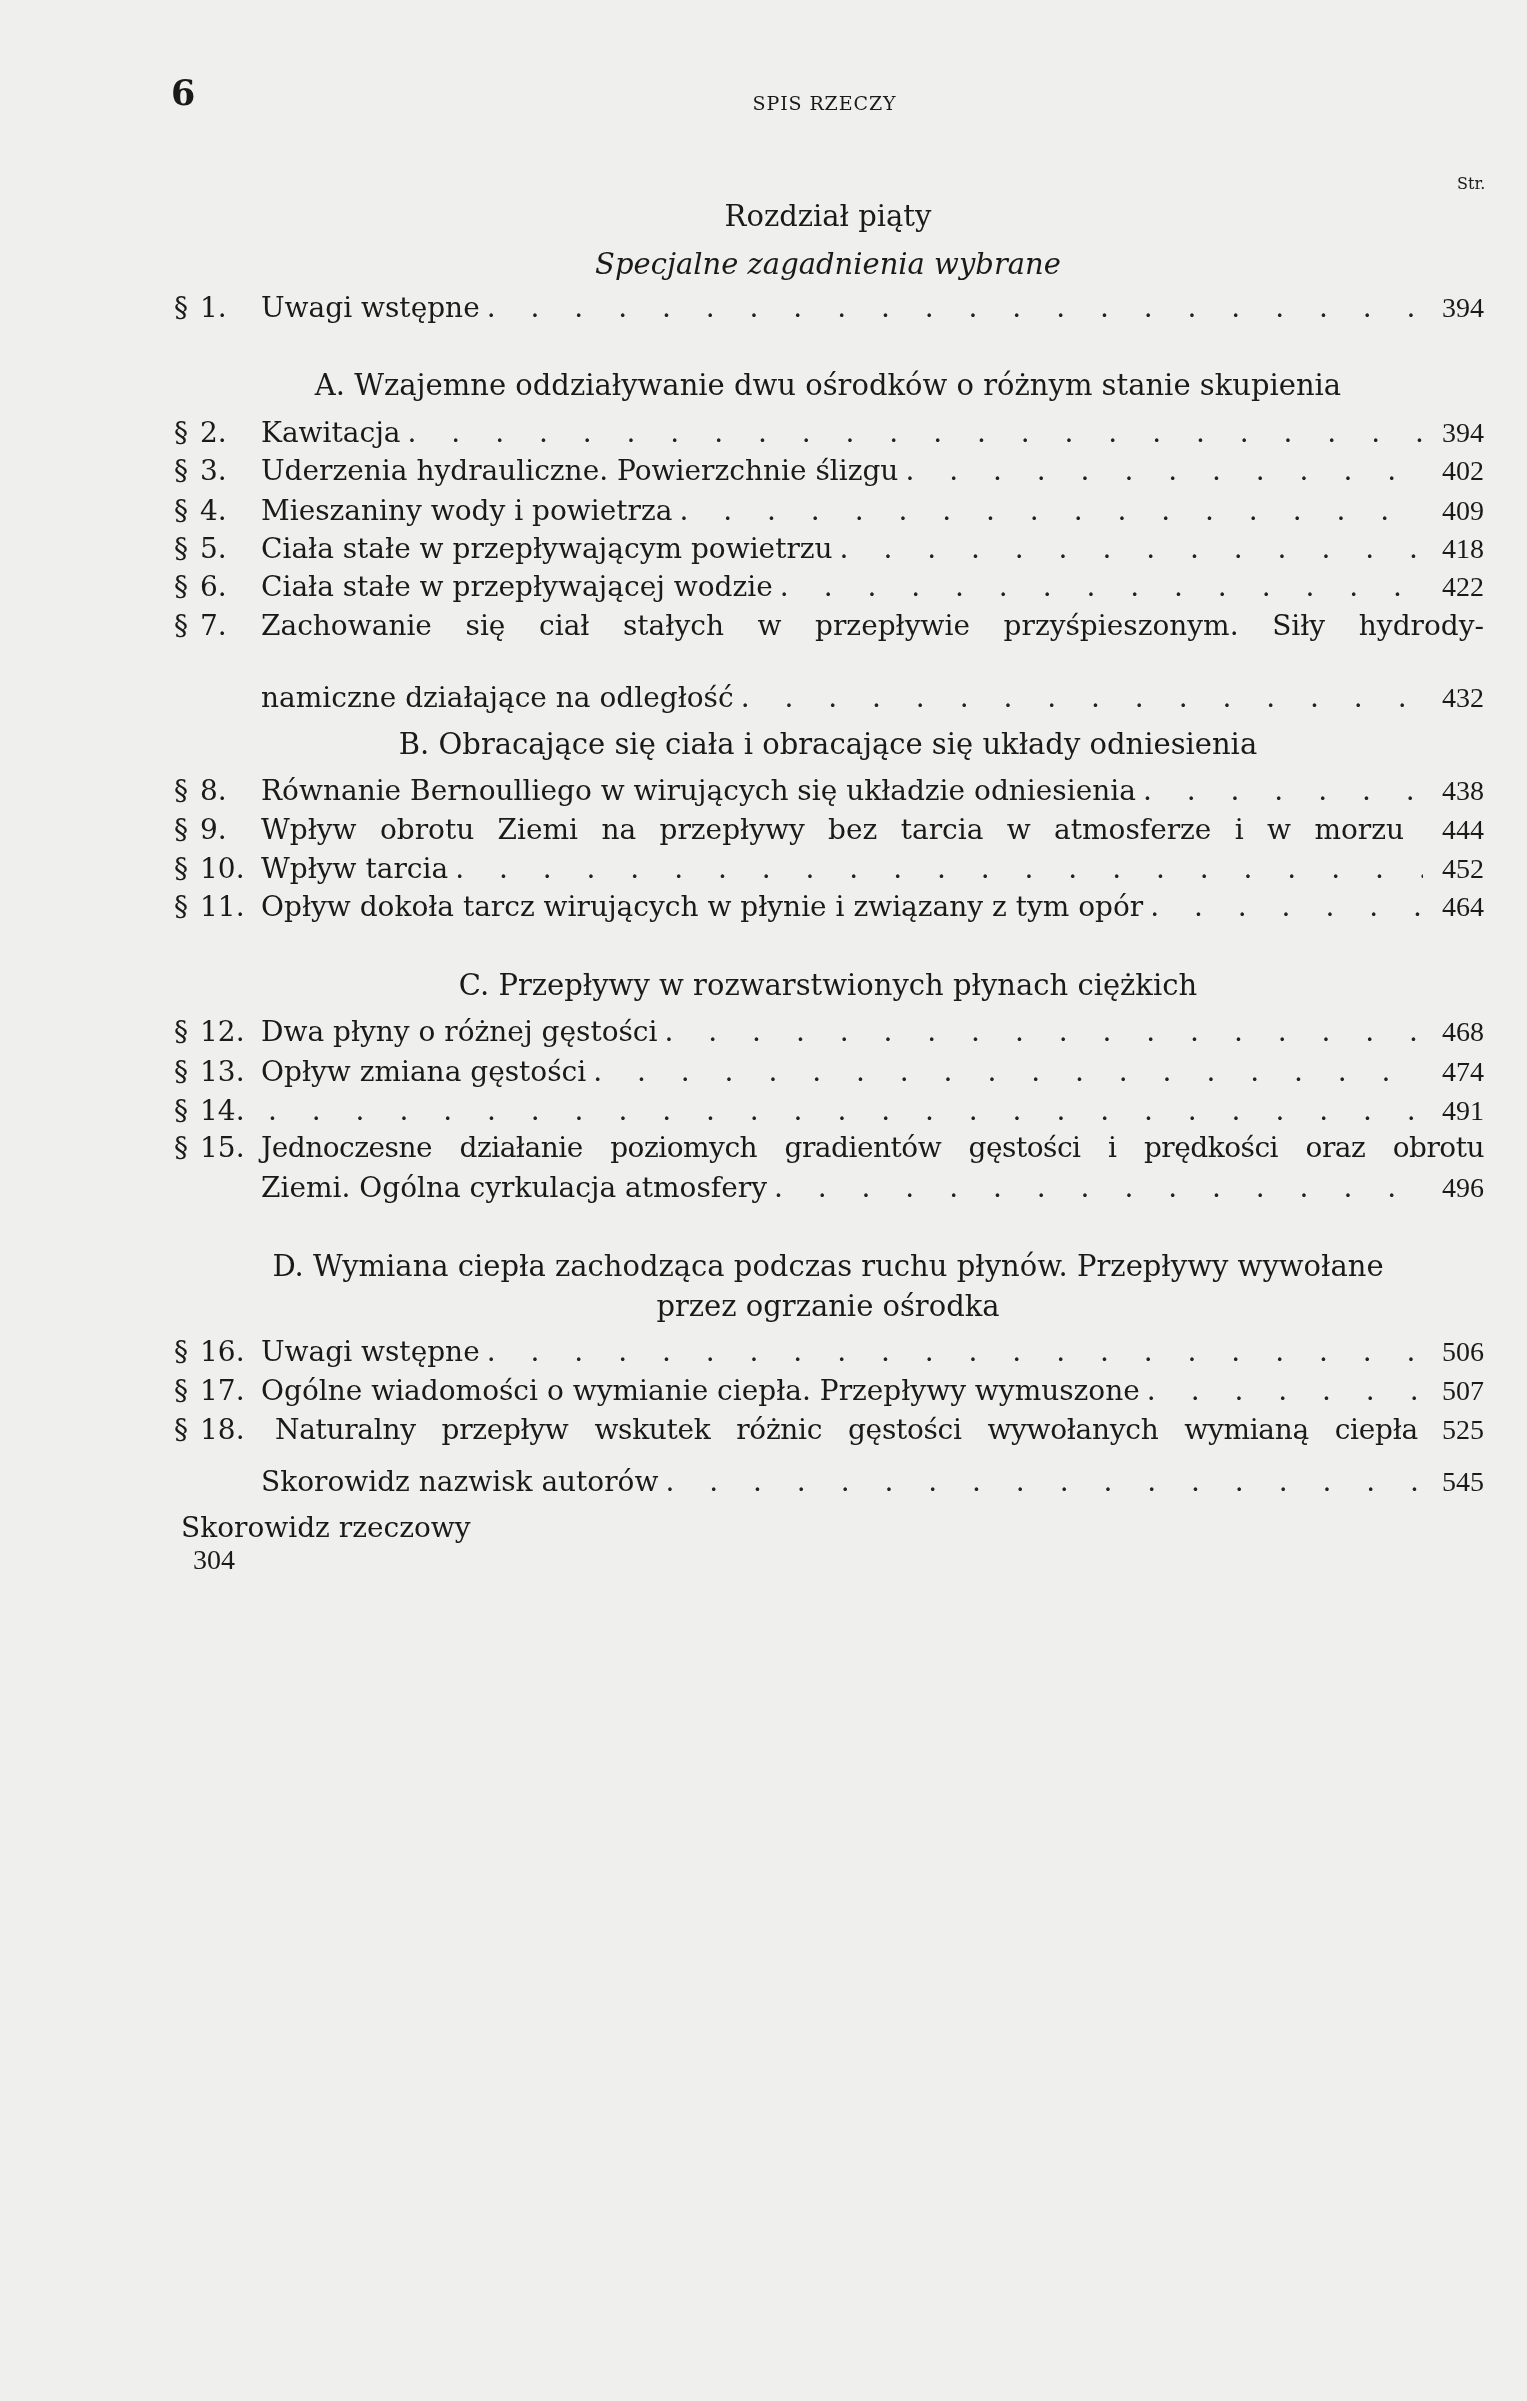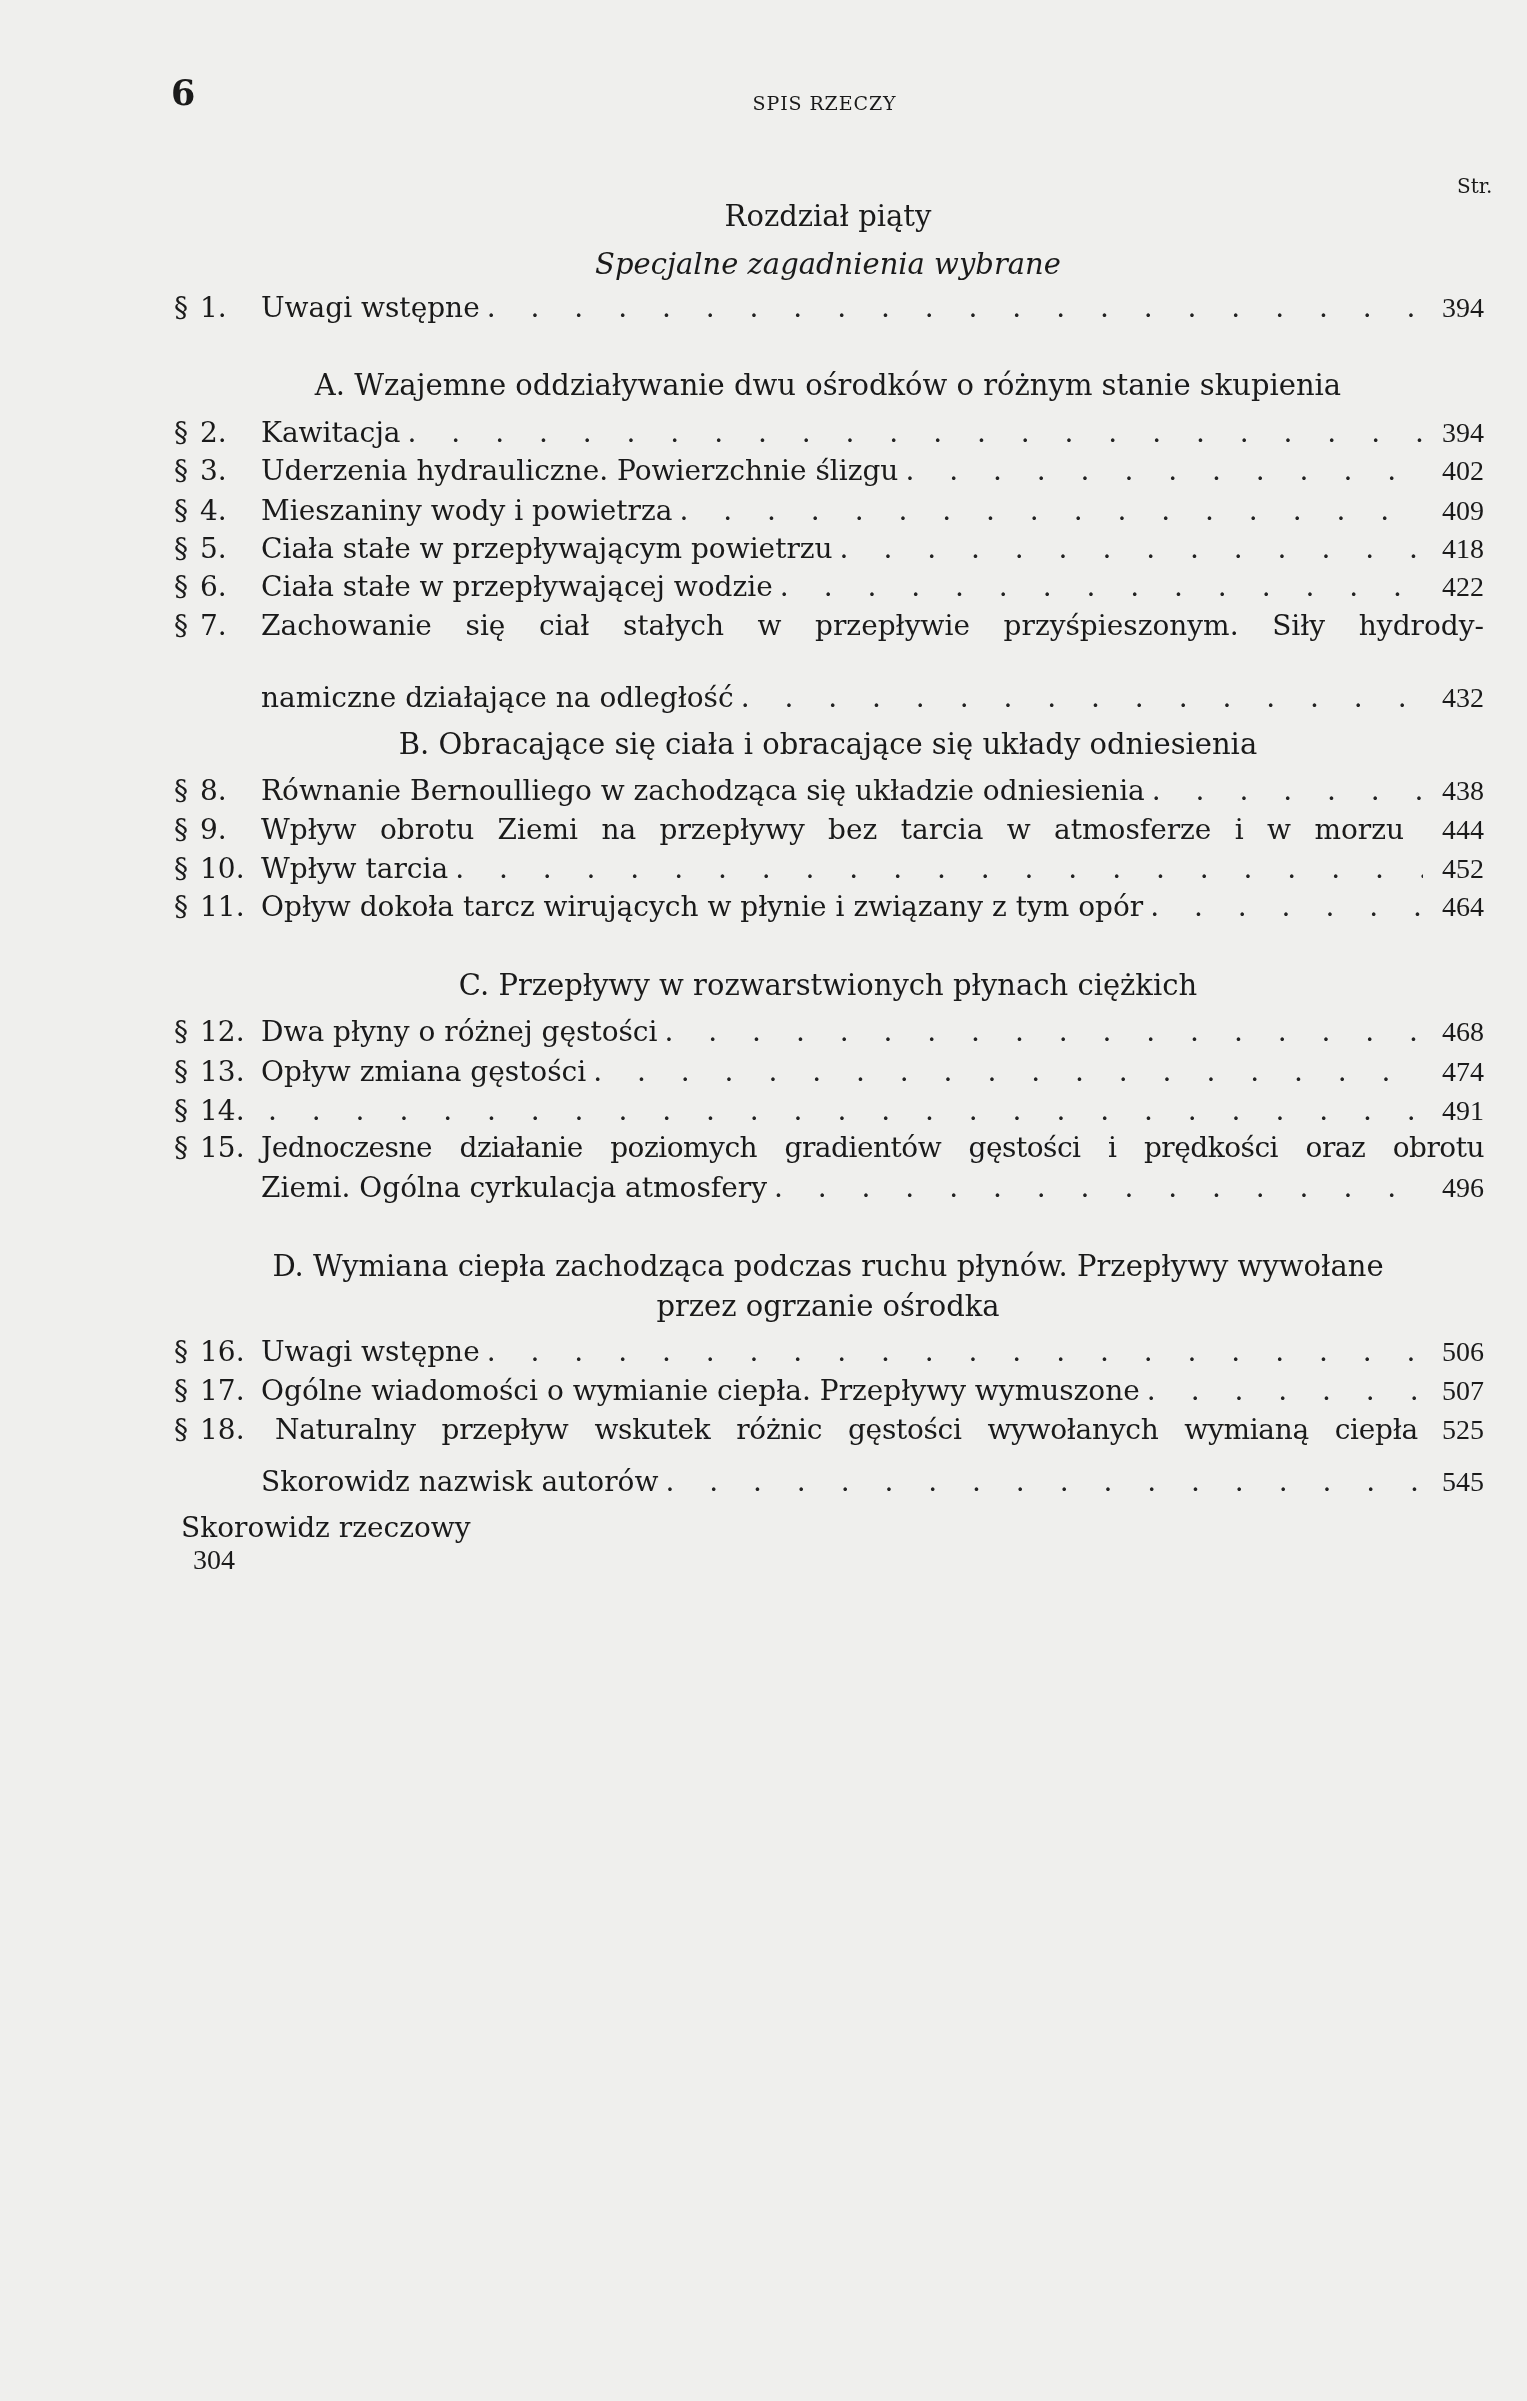--- a/index.html
+++ b/index.html
@@ -6,21 +6,21 @@
   body {
     width: 1527px; height: 2401px;
     background: #efefed;
     font-family: "DejaVu Serif", "Liberation Serif", serif;
     color: #1a1a1a;
     position: relative;
     overflow: hidden;
   }
   .page-num { position: absolute; left: 171px; top: 72px; font-size: 35px; font-weight: bold; }
   .running-head { position: absolute; left: 0; width: 1649px; top: 92px; text-align: center; font-size: 19px; letter-spacing: 0.9px; }
-  .str-label { position: absolute; left: 1457px; top: 174px; font-size: 20px; }
+  .str-label { position: absolute; left: 1457px; top: 174px; font-size: 16px; }
   .center-line { position: absolute; left: 174px; width: 1308px; text-align: center; font-size: 29px; }
   .italic { font-style: italic; }
   .entry { position: absolute; left: 174px; width: 1310px; height: 38px; font-size: 28px; display: flex; align-items: baseline; }
   .entry .sect { width: 26px; flex: none; }
   .entry .num { width: 61px; flex: none; text-align: left; }
   .entry .title { flex: none; white-space: nowrap; }
   .entry .leader { flex: 1; overflow: hidden; white-space: nowrap; letter-spacing: 13px; margin: 0 7px; color: #222; }
   .entry .leader::before { content: ". . . . . . . . . . . . . . . . . . . . . . . . . . . . . . . . . . . . . . . . . . . . . . . . . . . . . . . . . . . . . . . . . . . ."; }
   .entry .page { flex: none; width: 54px; text-align: right; font-family: Liberation Serif, serif; }
   .entry.cont .sect, .entry.cont .num { visibility: hidden; }
@@ -92,21 +92,21 @@
   <span class="title">namiczne działające na odległość</span>
   <span class="leader"></span>
   <span class="page">432</span>
 </div>
 
 <div class="center-line" style="top:727px;">B. Obracające się ciała i obracające się układy odniesienia</div>
 
 <div class="entry" style="top:774px;">
   <span class="sect">§</span>
   <span class="num">8.</span>
-  <span class="title">Równanie Bernoulliego w zachodząca się układzie odniesienia</span>
+  <span class="title">Równanie Bernoulliego w wirujących się układzie odniesienia</span>
   <span class="leader"></span>
   <span class="page">438</span>
 </div>
 <div class="entry" style="top:813px;">
   <span class="sect">§</span>
   <span class="num">9.</span>
   <span class="title" style="flex:1;text-align:justify;text-align-last:justify;">Wpływ obrotu Ziemi na przepływy bez tarcia w atmosferze i w morzu</span>
   <span class="page" style="margin-left:26px;">444</span>
 </div>
 <div class="entry" style="top:852px;">

